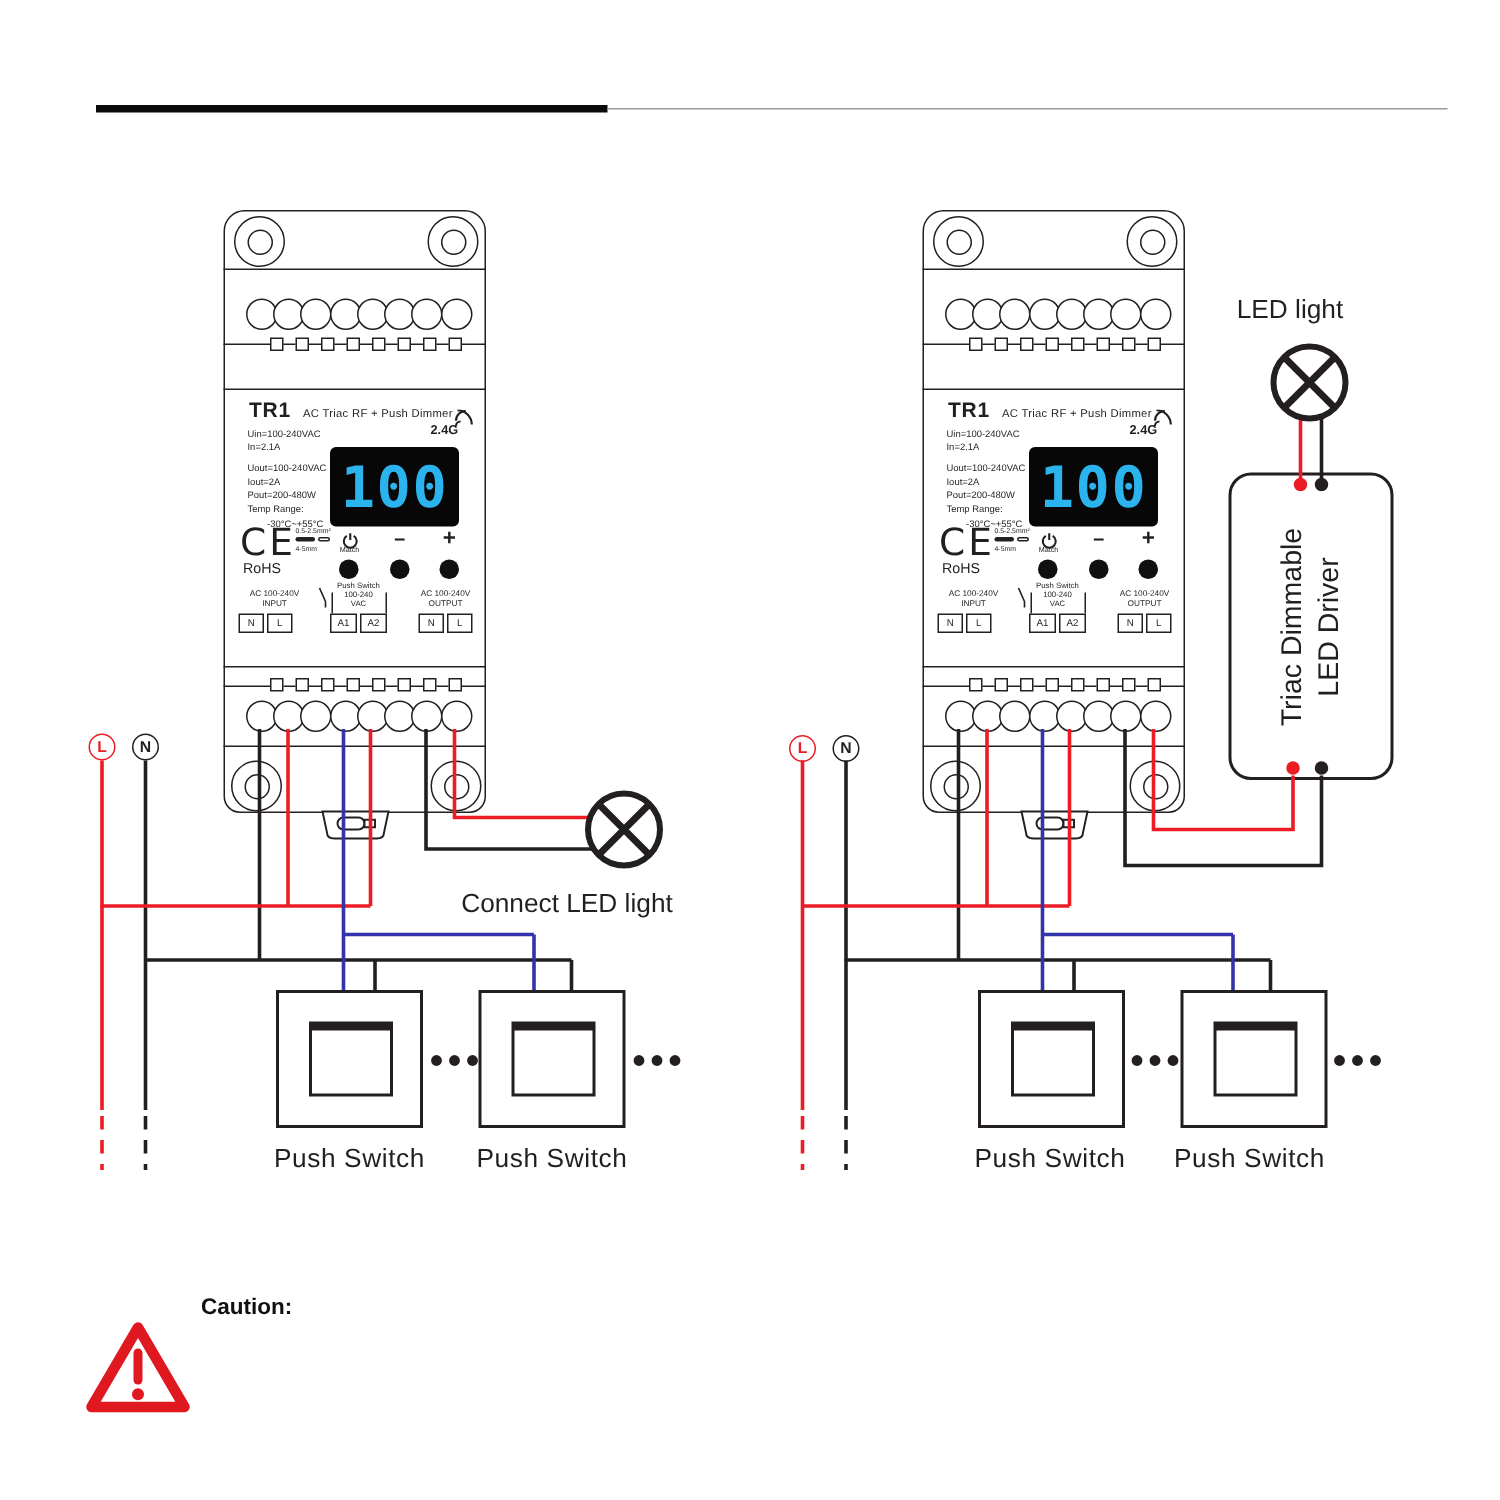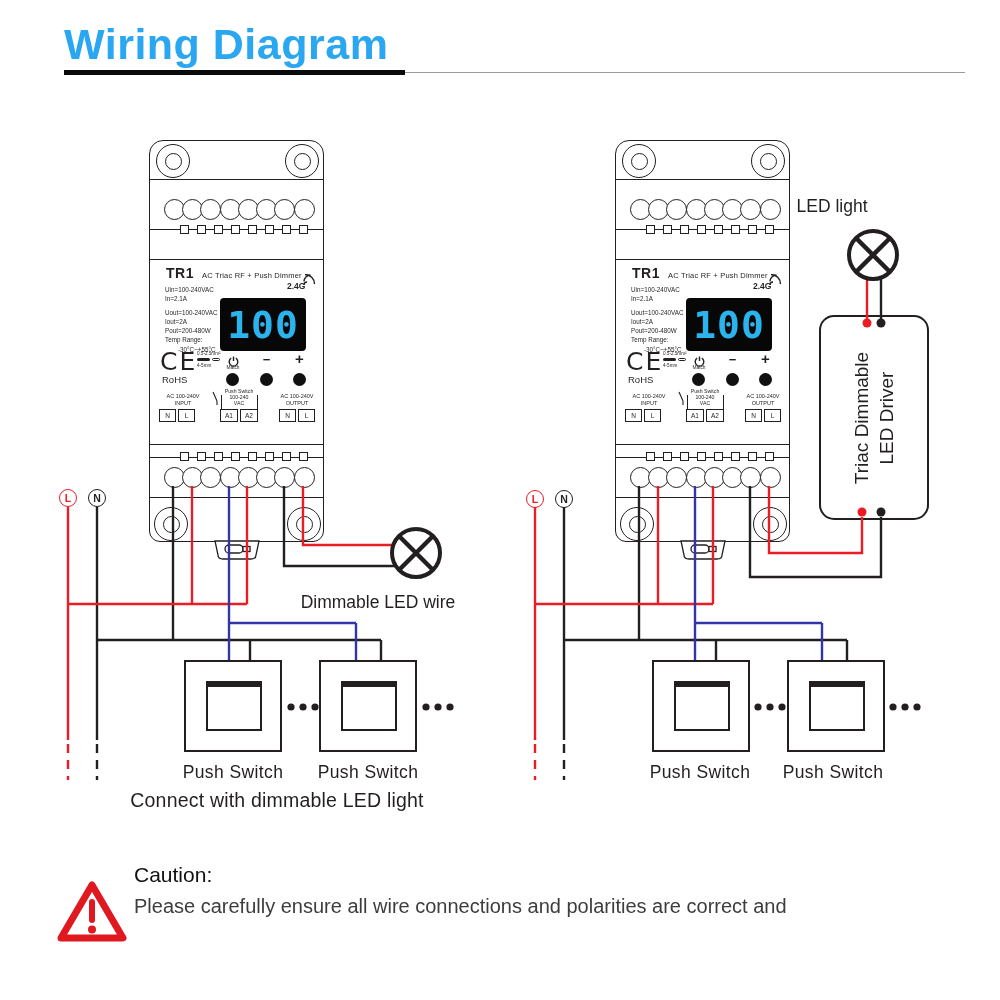--- a/index.html
+++ b/index.html
@@ -52,32 +52,31 @@
   .pswitch{position:absolute;width:98px;height:92px;border:2.6px solid #231f20;background:#fff}
   .pswitch .btn{position:absolute;left:20px;top:19px;width:56px;height:50px;border:2.2px solid #231f20;border-top:6.5px solid #231f20;background:#fff}
   .ps-label{position:absolute;top:762px;transform:translateX(-50%);font-size:17.5px;letter-spacing:.4px;white-space:nowrap}
   .caption{position:absolute;transform:translateX(-50%);font-size:19.5px;letter-spacing:.2px;white-space:nowrap}
   .lamp-label{position:absolute;transform:translateX(-50%);font-size:17.5px;white-space:nowrap}
   .driver{position:absolute;left:819px;top:315px;width:110px;height:205px;border:2.6px solid #231f20;border-radius:15px;background:#fff}
   .driver .txt{position:absolute;left:50%;top:50%;transform:translate(-50%,-50%) rotate(-90deg);text-align:center;font-size:19px;line-height:25px;white-space:nowrap;color:#231f20}
 
   
   .caution-icon{position:absolute;left:57px;top:878px}
-  .caution-title{position:absolute;left:134px;top:863px;font-size:21px;font-weight:normal;color:#111}
+  .caution-title{position:absolute;left:134px;top:863px;font-size:15px;font-weight:bold;color:#111}
   .caution-text{position:absolute;left:134px;top:893px;font-size:20px;line-height:27px;color:#3d3d3d}
 
   .overlay{position:absolute;left:0;top:0;z-index:5;pointer-events:none}
   .slot,.badge,.pswitch,.driver{z-index:1}
 </style>
 </head>
 <body>
 
 <div class="canvas">
 
-  <div class="title">Wiring Diagram</div>
   <div class="title-bar"></div>
   <div class="title-line"></div>
 
   <div class="slot" style="left:149px;top:140px">
   <div class="device">
     <div class="hole" style="left:6px;top:3px">
           <i></i>
         </div>
     <div class="hole" style="left:135px;top:3px">
           <i></i>
@@ -362,34 +361,33 @@
         <path d="M6,1 H50 L47,15 Q47,19 42,19 H14 Q9,19 9,15 Z"></path>
         <rect x="16" y="5" width="18" height="8" rx="4"></rect>
         <rect x="34" y="6.5" width="7" height="5"></rect>
       </svg>
     </span>
   </div>
 </div>
 
   <div class="badge live" style="left:59px;top:489px">L</div>
   <div class="badge" style="left:88px;top:489px">N</div>
-  <div class="lamp-label" style="left:378px;top:592px">Dimmable LED wire</div>
+  <div class="lamp-label" style="left:378px;top:592px">Connect LED light</div>
   <div class="pswitch" style="left:184px;top:660px">
       <div class="btn"></div>
     </div>
   <div class="pswitch" style="left:319px;top:660px">
       <div class="btn"></div>
     </div>
   <div class="ps-label" style="left:233px">Push Switch</div>
   <div class="ps-label" style="left:368px">Push Switch</div>
-  <div class="caption" style="left:277px;top:789px">Connect with dimmable LED light</div>
 
   <div class="badge live" style="left:526px;top:490px">L</div>
   <div class="badge" style="left:555px;top:490px">N</div>
-  <div class="lamp-label" style="left:832px;top:196px">LED light</div>
+  <div class="lamp-label" style="left:860px;top:196px">LED light</div>
   <div class="driver">
     <div class="txt">
       <div>Triac Dimmable</div>
       <div>LED Driver</div>
     </div>
   </div>
   <div class="pswitch" style="left:652px;top:660px">
       <div class="btn"></div>
     </div>
   <div class="pswitch" style="left:787px;top:660px">
@@ -400,21 +398,20 @@
 
   <span class="caution-icon">
     <svg width="70" height="66" viewBox="0 0 70 66">
       <path d="M35,7 L66,60 L4,60 Z" fill="none" stroke="#e0181f" stroke-width="7" stroke-linejoin="round"></path>
       <path d="M35,24 V42" stroke="#e0181f" stroke-width="6" stroke-linecap="round"></path>
       <circle cx="35" cy="51.5" r="4" fill="#e0181f"></circle>
     </svg>
   </span>
   <div class="caution-title">Caution:</div>
   <div class="caution-text">
-    <div>Please carefully ensure all wire connections and polarities are correct and</div>
   </div>
 
   <svg class="overlay" width="1000" height="1000" viewBox="0 0 1000 1000">
 
     <g stroke="#231f20" stroke-width="2.4" fill="none">
       <path d="M173,486 V640"></path>
       <path d="M97,507 V740"></path>
       <path d="M96,640 H381"></path>
       <path d="M250,640 V660"></path>
       <path d="M381,640 V660"></path>

